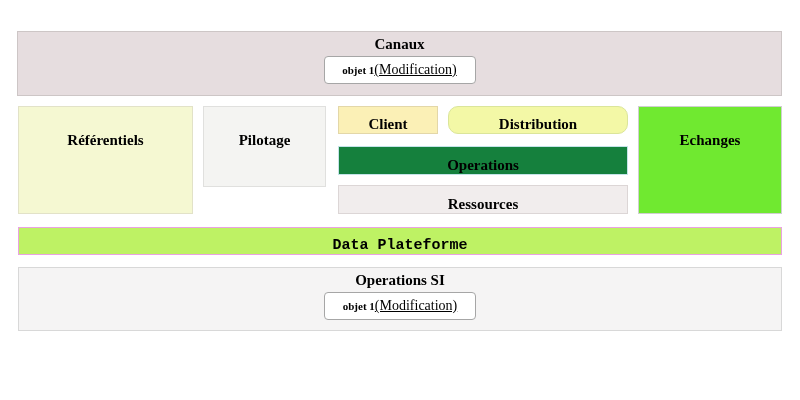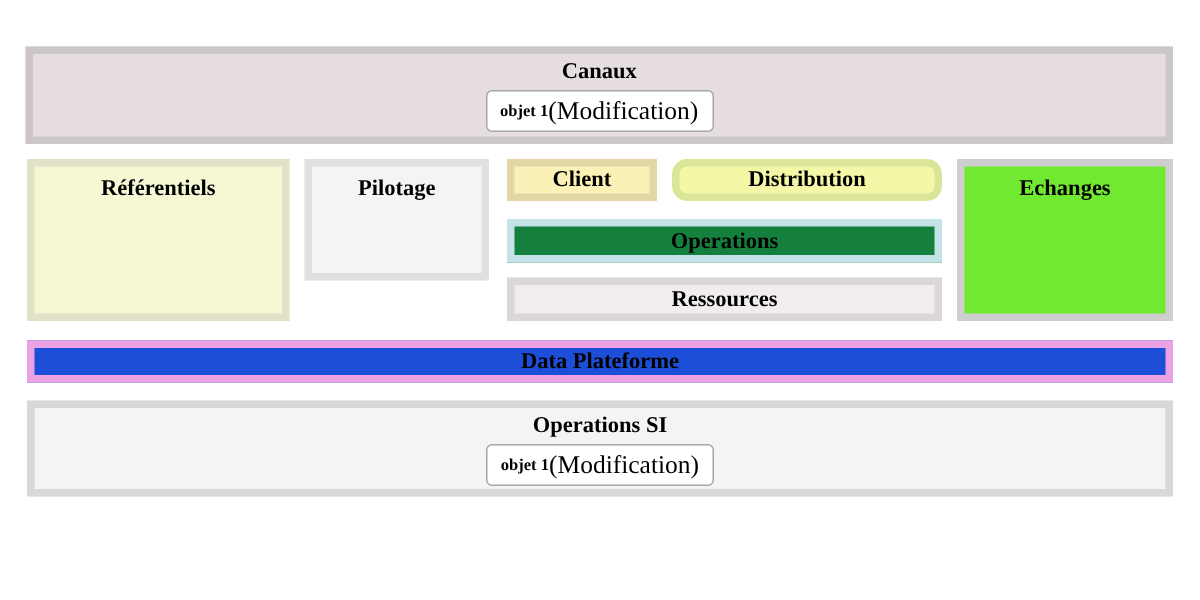--- a/index.html
+++ b/index.html
@@ -8,57 +8,57 @@
     width: 800px;
     height: 400px;
     background: #ffffff;
     font-family: "Liberation Serif", "DejaVu Serif", serif;
     color: #000;
     overflow: hidden;
   }
   .block {
     position: absolute;
     box-sizing: border-box;
-    border: 5px solid #1d4ed8;
+    border: 1px solid #1d4ed8;
     text-align: center;
   }
   .band-col {
     display: flex;
     flex-direction: column;
     align-items: center;
     padding-top: 4px;
     gap: 3px;
   }
   .block-title {
     font-weight: bold;
     font-size: 15px;
     line-height: 17px;
     white-space: nowrap;
   }
-  .tall { padding-top: 7px; }
+  .tall { padding-top: 25px; }
   .bar {
     display: flex;
     align-items: flex-end;
     justify-content: center;
   }
   .objet-box {
     box-sizing: border-box;
     width: 152px;
     height: 28px;
     background: #ffffff;
     border: 1px solid #a6a6a6;
     border-radius: 4px;
     display: flex;
     flex-direction: row;
     align-items: center;
     justify-content: center;
     line-height: 1.15;
   }
   .objet-name { font-weight: bold; font-size: 11px; }
-  .objet-detail { font-size: 17px; }
+  .objet-detail { font-size: 14px; text-decoration: underline; }
 
   
   .pos-canaux        { left: 17px;  top: 31px;  width: 765px; height: 65px;  border-color: #cdc6c6; }
   .pos-referentiels  { left: 18px;  top: 106px; width: 175px; height: 108px; border-color: #e2e2c8; }
   .pos-pilotage      { left: 203px; top: 106px; width: 123px; height: 81px; border-color: #e0e0de; }
   .pos-client        { left: 338px; top: 106px; width: 100px; height: 28px;  border-color: #e3d7a8; }
   .pos-distribution  { left: 448px; top: 106px; width: 180px; height: 28px;  border-color: #dbe59a; border-radius: 10px; }
   .pos-operations    { left: 338px; top: 146px; width: 290px; height: 29px;  border-color: #c4e3e8; }
   .pos-ressources    { left: 338px; top: 185px; width: 290px; height: 29px;  border-color: #dcd6d6; }
   .pos-echanges      { left: 638px; top: 106px; width: 144px; height: 108px; border-color: #cfcfcf; }
@@ -99,21 +99,21 @@
   </div>
 
   <div class="block bar pos-ressources" style="background-color: rgb(241, 237, 237);">
     <div class="block-title">Ressources</div>
   </div>
 
   <div class="block tall pos-echanges" style="background-color: rgb(112, 233, 48);">
     <div class="block-title">Echanges</div>
   </div>
 
-  <div class="block bar pos-dataplat" style="background-color: #1d4ed8;">
+  <div class="block bar pos-dataplat" style="background-color: #bef264; font-family: Liberation Mono, monospace;">
     <div class="block-title">Data Plateforme</div>
   </div>
 
   <div class="block band-col pos-transverse" style="background-color: rgb(245, 244, 244);">
     <div class="block-title">Operations SI</div>
     <div class="objet-box" style="background-color: rgb(255, 255, 255);">
       <div class="objet-name">objet 1</div>
       <div class="objet-detail">(Modification)</div>
     </div>
   </div>

